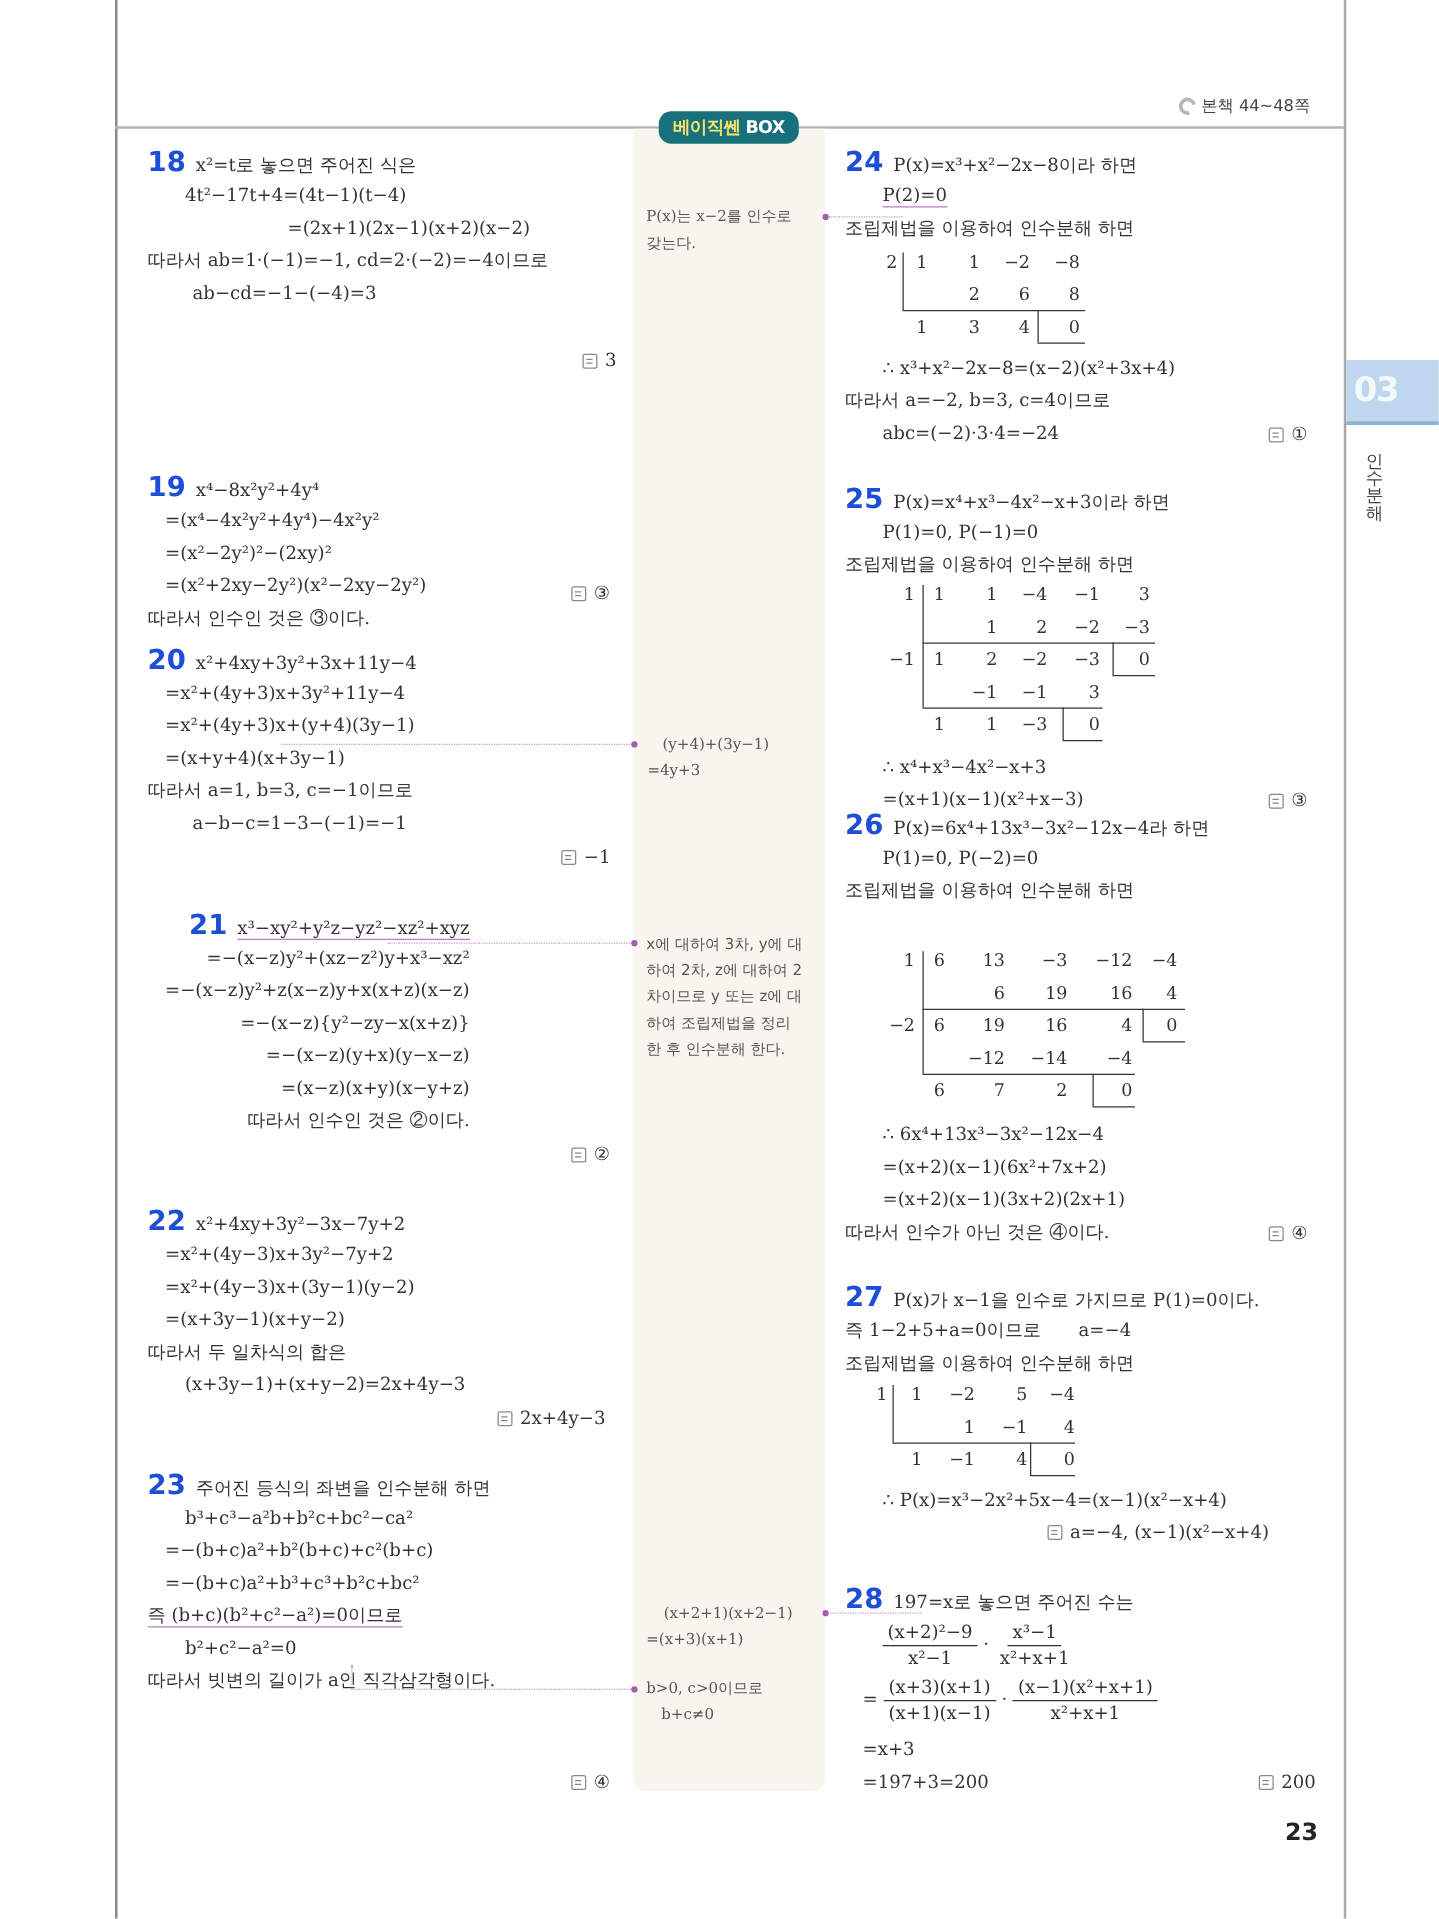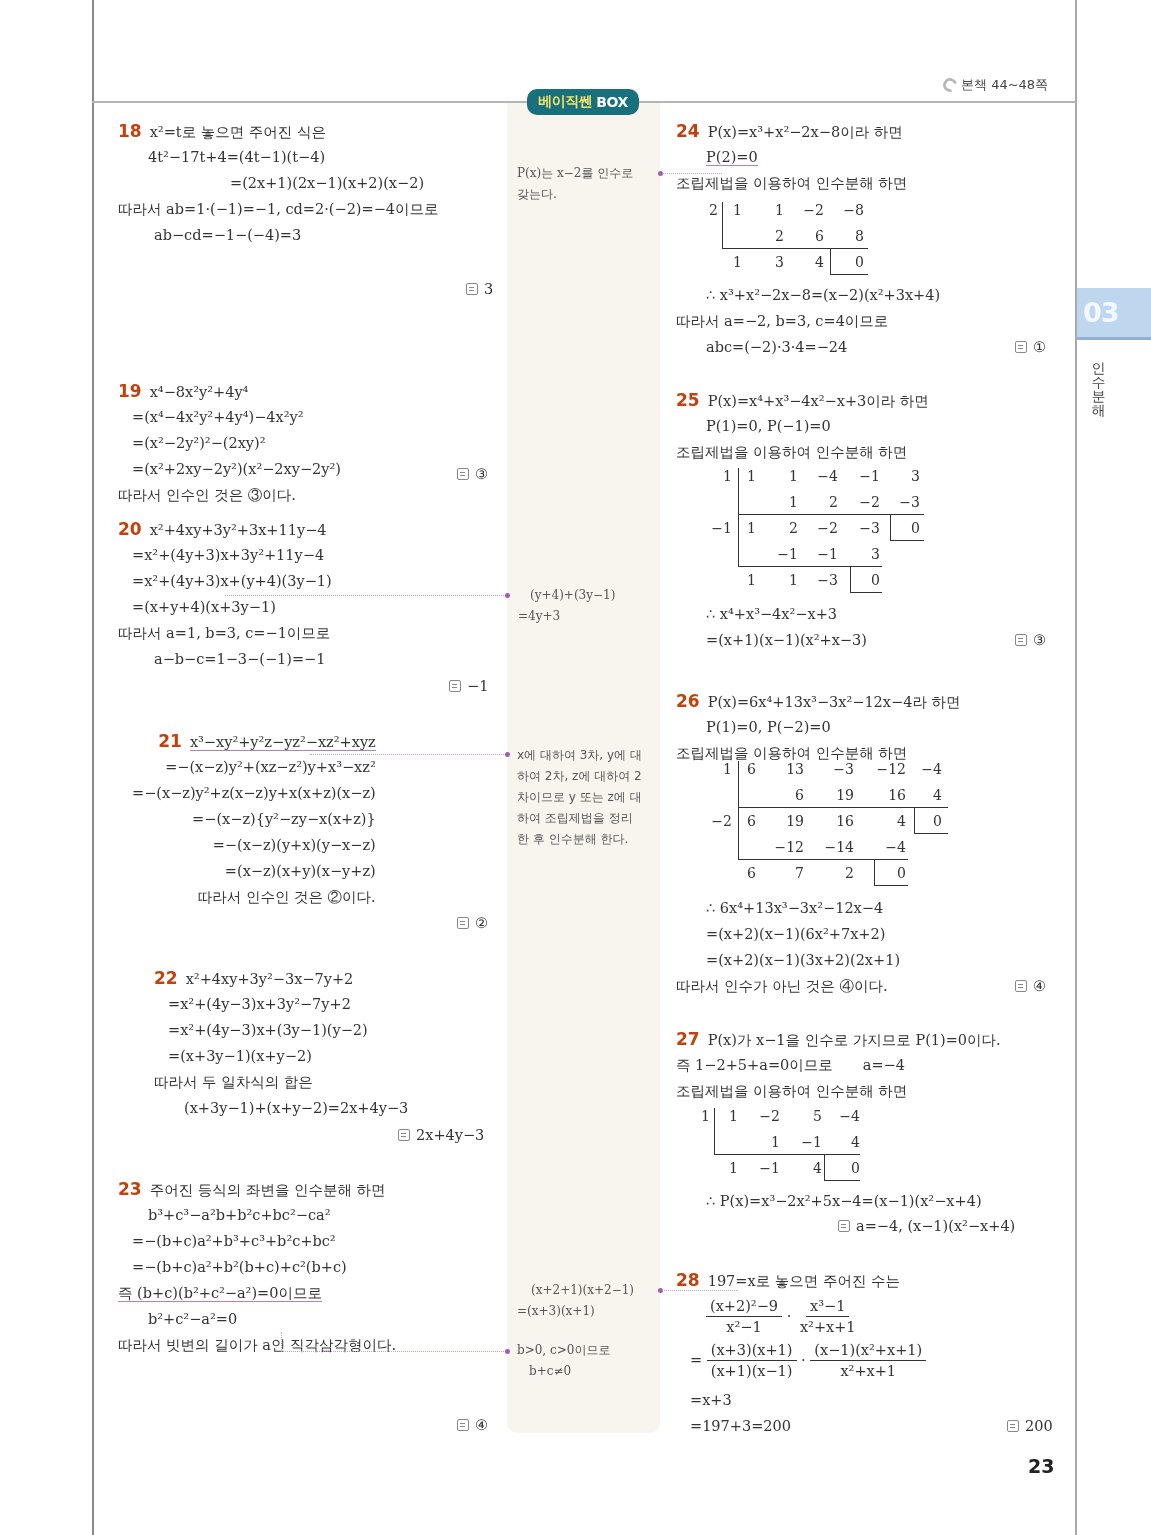--- a/index.html
+++ b/index.html
@@ -11,21 +11,21 @@
   .side-box { position: absolute; left: 507px; top: 103px; width: 153px; height: 1330px; background: #f7f5ee; border-radius: 0 0 10px 10px; }
   .box-badge { position: absolute; left: 527px; top: 89px; width: 112px; height: 26px; background: #17707c; border-radius: 10px; color: #fff; font-family: "DejaVu Sans", sans-serif; font-weight: bold; font-size: 14px; display: flex; align-items: center; justify-content: center; letter-spacing: -0.5px; }
   .box-badge .k { color: #f7e36b; margin-right: 4px; }
   .ref { position: absolute; left: 943px; top: 76px; font-family: "DejaVu Sans", sans-serif; font-size: 13px; color: #444; display: flex; align-items: center; gap: 4px; }
   .ref-icon { width: 14px; height: 14px; border-radius: 50%; border: 3px solid #b8b8b8; border-right-color: transparent; transform: rotate(30deg); }
   .chapter-tab { position: absolute; left: 1077px; top: 288px; width: 74px; height: 52px; background: #bed7ef; border-bottom: 3px solid #8db2d6; display: flex; align-items: center; padding-left: 6px; font-family: "DejaVu Sans", sans-serif; font-weight: bold; font-size: 27px; color: #f3f8fd; letter-spacing: -1px; }
   .chapter-name { position: absolute; left: 1090px; top: 352px; writing-mode: vertical-rl; font-family: "DejaVu Sans", sans-serif; font-size: 14px; color: #444; }
   .page-no { position: absolute; left: 1028px; top: 1455px; font-family: "DejaVu Sans", sans-serif; font-weight: bold; font-size: 19px; color: #222; }
   .prob { position: absolute; font-size: 14.5px; line-height: 26px; color: #333; }
   .prob .line { white-space: nowrap; height: 26px; }
-  .num { font-family: "DejaVu Sans", sans-serif; font-weight: bold; color: #c2410c; font-size: 17px; margin-right: 8px; }
+  .num { font-family: "DejaVu Sans", sans-serif; font-weight: bold; color: #1d4ed8; font-size: 22px; margin-right: 8px; }
   .ind1 { padding-left: 30px; }
   .ind2 { padding-left: 14px; }
   .ind3 { padding-left: 112px; }
   .ind4 { padding-left: 36px; }
   .kor { font-family: "DejaVu Sans", sans-serif; font-size: 14px; }
   .ans { position: absolute; font-size: 14.5px; color: #333; display: flex; align-items: center; gap: 6px; white-space: nowrap; }
   .ans-icon { width: 12px; height: 12px; border: 1.5px solid #888; border-radius: 2px; position: relative; background: #fff; }
   .ans-icon::after { content: ""; position: absolute; left: 2px; top: 3px; width: 5px; height: 1.2px; background: #888; box-shadow: 0 3px 0 #888; }
   .ul { border-bottom: 1.5px solid #b67fbf; }
   .note { position: absolute; font-size: 12px; line-height: 21px; color: #555; }
@@ -118,38 +118,38 @@
 <div class="dots" style="left:310px;top:754px;width:198px;"></div>
 <div class="dot" style="left:505px;top:752px;"></div>
 <div class="note kor" style="left:517px;top:745px;">
   <div>x에 대하여 3차, y에 대</div>
   <div>하여 2차, z에 대하여 2</div>
   <div>차이므로 y 또는 z에 대</div>
   <div>하여 조립제법을 정리</div>
   <div>한 후 인수분해 한다.</div>
 </div>
 
-<div class="prob" style="left:118px;top:965px;margin-left:36px;">
+<div class="prob" style="left:118px;top:965px;">
   <div class="line"><span class="num">22</span><span>x²+4xy+3y²−3x−7y+2</span></div>
   <div class="line ind2">=x²+(4y−3)x+3y²−7y+2</div>
   <div class="line ind2">=x²+(4y−3)x+(3y−1)(y−2)</div>
   <div class="line ind2">=(x+3y−1)(x+y−2)</div>
   <div class="line">따라서 두 일차식의 합은</div>
   <div class="line ind1">(x+3y−1)+(x+y−2)=2x+4y−3</div>
 </div>
 <div class="ans" style="left:398px;top:1127px;">
     <span class="ans-icon"></span>
     <span>2x+4y−3</span>
   </div>
 
 <div class="prob" style="left:118px;top:1176px;">
   <div class="line"><span class="num">23</span><span>주어진 등식의 좌변을 인수분해 하면</span></div>
   <div class="line ind1">b³+c³−a²b+b²c+bc²−ca²</div>
+  <div class="line ind2">=−(b+c)a²+b²(b+c)+c²(b+c)</div>
   <div class="line ind2">=−(b+c)a²+b³+c³+b²c+bc²</div>
-  <div class="line ind2">=−(b+c)a²+b²(b+c)+c²(b+c)</div>
   <div class="line"><span class="ul">즉 (b+c)(b²+c²−a²)=0이므로</span></div>
   <div class="line ind1">b²+c²−a²=0</div>
   <div class="line">따라서 빗변의 길이가 a인 직각삼각형이다.</div>
 </div>
 <div class="ans" style="left:457px;top:1417px;">
     <span class="ans-icon"></span>
     <span>④</span>
   </div>
 <div class="vdots" style="left:281px;top:1332px;height:20px;"></div>
 <div class="dots" style="left:281px;top:1351px;width:227px;"></div>
@@ -238,21 +238,21 @@
 </div>
 <div class="prob" style="left:676px;top:601px;">
   <div class="line ind1">∴ x⁴+x³−4x²−x+3</div>
   <div class="line ind1">=(x+1)(x−1)(x²+x−3)</div>
 </div>
 <div class="ans" style="left:1015px;top:632px;">
     <span class="ans-icon"></span>
     <span>③</span>
   </div>
 
-<div class="prob" style="left:676px;top:688px;">
+<div class="prob" style="left:676px;top:648px;">
   <div class="line"><span class="num">26</span><span>P(x)=6x⁴+13x³−3x²−12x−4라 하면</span></div>
   <div class="line ind1">P(1)=0, P(−2)=0</div>
   <div class="line">조립제법을 이용하여 인수분해 하면</div>
 </div>
 <div class="synth" style="left:700px;top:757px;">
   <span class="c" style="left:2px;top:4px;">1</span>
   <div class="vl" style="left:38px;top:4px;height:46px;"></div>
   <span class="c" style="left:26px;top:4px;">6</span>
   <span class="c" style="left:74px;top:4px;">13</span>
   <span class="c" style="left:124px;top:4px;">−3</span>

